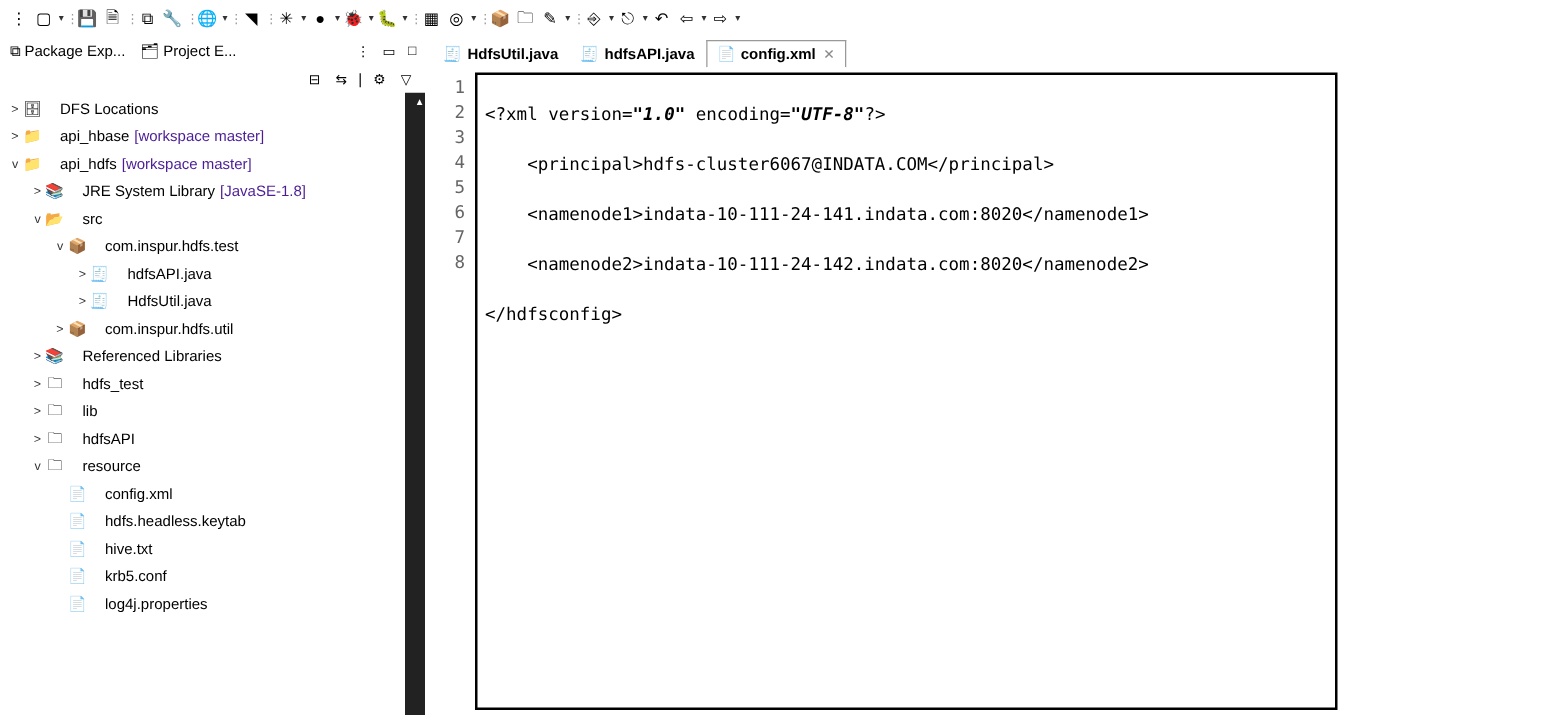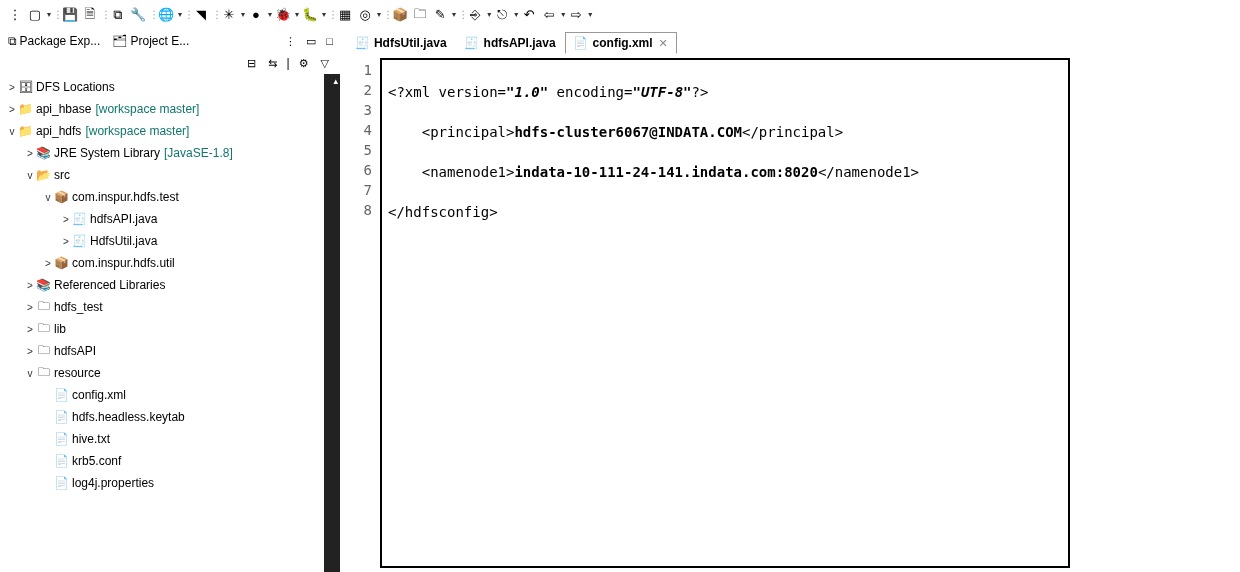--- a/index.html
+++ b/index.html
@@ -13,37 +13,37 @@
 .view-tabs { display: flex; align-items: center; height: 22px; padding: 0 4px; gap: 4px; }
 .view-tab { display: flex; align-items: center; gap: 3px; padding: 2px 4px; cursor: pointer; font-size: 12px; }
 .view-tab .ico { font-size: 12px; }
 .view-spacer { flex: 1; }
 .view-ctrl { font-size: 11px; padding: 0 3px; cursor: pointer; }
 .view-toolbar { height: 22px; display: flex; align-items: center; justify-content: flex-end; gap: 6px; padding: 0 8px; font-size: 12px; }
 .tree { flex: 1; overflow: auto; padding: 2px 0; font-size: 12px; position: relative; }
 .tree-row { display: flex; align-items: center; height: 22px; white-space: nowrap; cursor: pointer; }
 .tree-row .exp { width: 12px; text-align: center; font-size: 10px; color: #333; display: inline-block; }
 .tree-row .ico { width: 16px; text-align: center; font-size: 12px; display: inline-block; }
-.tree-row .lbl { padding-left: 2px; }
-.tree-row .suffix { color: #0f766e; margin-left: 4px; }
+.tree-row .lbl { padding-left: 14px; }
+.tree-row .suffix { color: #4c1d95; margin-left: 4px; }
 .bold { font-weight: normal; }
 .scrollbar-stub { position: absolute; right: 0; top: 0; width: 16px; height: 100%; background: #222; }
 .scroll-caret { position: absolute; right: 2px; top: 2px; color: #fff; font-size: 9px; }
 .editor-area { flex: 1; display: flex; flex-direction: column; }
 .editor-tabs { display: flex; align-items: flex-end; height: 24px; padding-left: 6px; gap: 0; }
 .etab { display: flex; align-items: center; gap: 4px; padding: 3px 8px; border: 1px solid transparent; cursor: pointer; font-size: 12px; }
 .etab.active { border: 1px solid #999; border-bottom: 1px solid #fff; background: #fff; }
 .etab .ico { font-size: 12px; }
 .etab .close { font-size: 11px; color: #888; margin-left: 2px; }
 .editor-body { flex: 1; display: flex; padding: 4px 8px 4px 0; }
 .gutter { width: 40px; text-align: right; color: #666; font-family: Consolas, monospace; font-size: 14px; line-height: 20px; padding-right: 8px; padding-top: 2px; }
 .code-box { border: 2px solid #000; padding: 2px 6px; font-family: Consolas, monospace; font-size: 14px; line-height: 20px; white-space: pre; width: 690px; }
 .code-line { display: block; }
 .kw { font-weight: bold; font-style: italic; }
-.val { font-weight: bold; }
+.val { font-weight: normal; }
 .tag {}
 .pi { }
 </style>
 </head>
 <body>
 
 <div class="toolbar" id="toolbar">
     <span class="tb-ico">⋮</span>
     <span class="tb-ico">▢</span>
     <span class="tb-drop">▾</span>
@@ -241,18 +241,19 @@
           <div>4</div>
           <div>5</div>
           <div>6</div>
           <div>7</div>
           <div>8</div>
         </div>
       <div class="code-box">
 <span class="code-line"><span class="pi">&lt;?xml version=</span><span class="kw">"<span>1.0</span>"</span><span class="pi"> encoding=</span><span class="kw">"<span>UTF-8</span>"</span><span class="pi">?&gt;</span></span>
 <span class="code-line">    <span class="tag">&lt;principal&gt;</span><span class="val">hdfs-cluster6067@INDATA.COM</span><span class="tag">&lt;/principal&gt;</span></span>
 <span class="code-line">    <span class="tag">&lt;namenode1&gt;</span><span class="val">indata-10-111-24-141.indata.com:8020</span><span class="tag">&lt;/namenode1&gt;</span></span>
+<span class="code-line">    <span class="tag">&lt;namenode2&gt;</span><span class="val">indata-10-111-24-142.indata.com:8020</span><span class="tag">&lt;/namenode2&gt;</span></span>
 <span class="code-line"><span class="tag">&lt;/<span>hdfsconfig</span>&gt;</span></span>
       </div>
     </div>
   </div>
 
 </div>
 
 </body></html>

